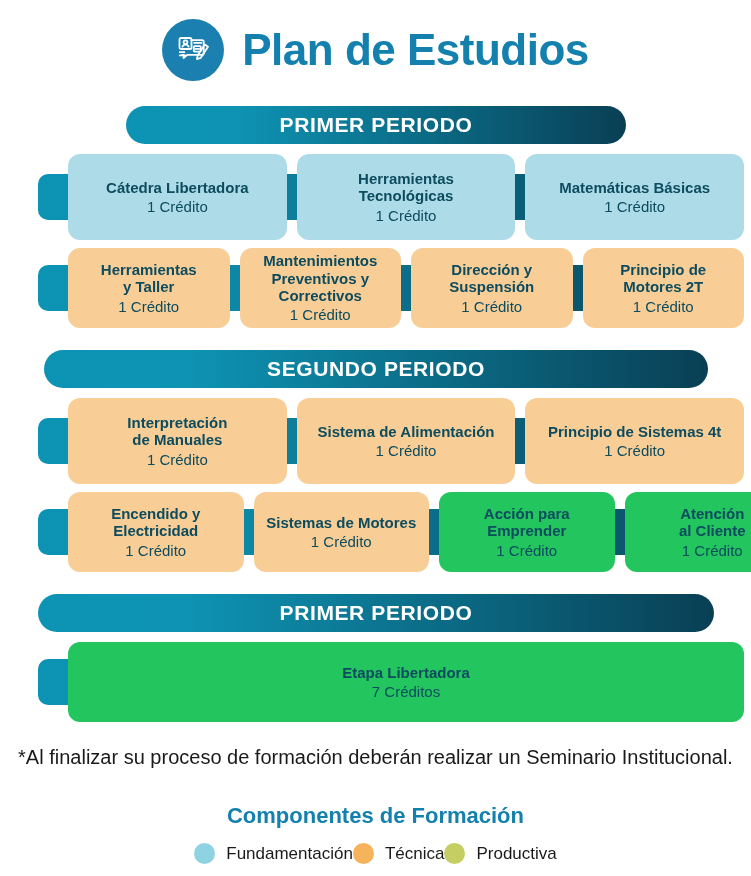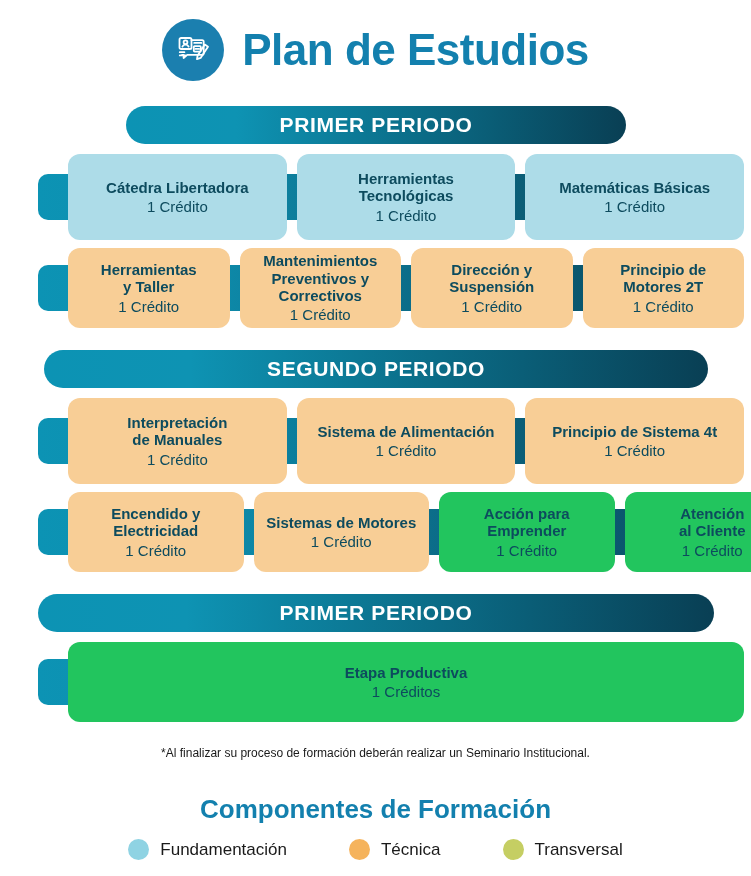--- a/index.html
+++ b/index.html
@@ -112,36 +112,35 @@
     color: #0D4B5E;
     margin-top: 2px;
   }
   .c-fund  { background: #ADDCE8; }
   .c-tec   { background: #F8CE96; }
   .c-trans { background: #22c55e; }
 
   
   .footnote {
     text-align: center;
-    font-size: 12px;
+    font-size: 20px;
     color: #1A1A1A;
     margin-top: 24px;
   }
   .legend-title {
     text-align: center;
-    font-size: 26px;
+    font-size: 22px;
     font-weight: bold;
     color: #1380AE;
     margin-top: 34px;
   }
   .legend {
     display: flex;
     align-items: center;
     justify-content: center;
-    gap: 62px;
     margin-top: 14px;
   }
   .legend-item {
     display: flex;
     align-items: center;
     gap: 11px;
   }
   .legend-dot {
     width: 21px;
     height: 21px;
@@ -227,21 +226,21 @@
         <div class="cards">
           <div class="card c-tec">
             <div class="card-title">Interpretación<br>de Manuales</div>
             <div class="card-credits">1 Crédito</div>
           </div>
           <div class="card c-tec">
             <div class="card-title">Sistema de Alimentación</div>
             <div class="card-credits">1 Crédito</div>
           </div>
           <div class="card c-tec">
-            <div class="card-title">Principio de Sistema 4t</div>
+            <div class="card-title">Principio de Sistemas 4t</div>
             <div class="card-credits">1 Crédito</div>
           </div>
         </div>
       </div>
       <div class="row" style="width: 732px; margin-left: 38px; height: 80px; margin-top: 8px;">
         <div class="rail"></div>
         <div class="cards">
           <div class="card c-tec">
             <div class="card-title">Encendido y<br>Electricidad</div>
             <div class="card-credits">1 Crédito</div>
@@ -262,37 +261,37 @@
       </div>
     </div>
     <div class="period" style="margin-top: 22px;">
       <div class="period-header" style="width: 676px; margin-left: 38px;">
         <div class="period-header-label">PRIMER PERIODO</div>
       </div>
       <div class="row" style="width: 676px; margin-left: 38px; height: 80px; margin-top: 10px;">
         <div class="rail"></div>
         <div class="cards">
           <div class="card c-trans">
-            <div class="card-title">Etapa Productiva</div>
-            <div class="card-credits">1 Créditos</div>
+            <div class="card-title">Etapa Libertadora</div>
+            <div class="card-credits">7 Créditos</div>
           </div>
         </div>
       </div>
     </div>
   </div>
 
 <div class="footnote">*Al finalizar su proceso de formación deberán realizar un Seminario Institucional.</div>
 
 <div class="legend-title">Componentes de Formación</div>
 <div class="legend" id="legend-container">
     <div class="legend-item">
       <span class="legend-dot" style="background: rgb(143, 211, 227);"></span>
       <span class="legend-label">Fundamentación</span>
     </div>
     <div class="legend-item">
       <span class="legend-dot" style="background: rgb(245, 179, 92);"></span>
       <span class="legend-label">Técnica</span>
     </div>
     <div class="legend-item">
       <span class="legend-dot" style="background: rgb(197, 206, 99);"></span>
-      <span class="legend-label">Transversal</span>
+      <span class="legend-label">Productiva</span>
     </div>
   </div>
 
 </body></html>

